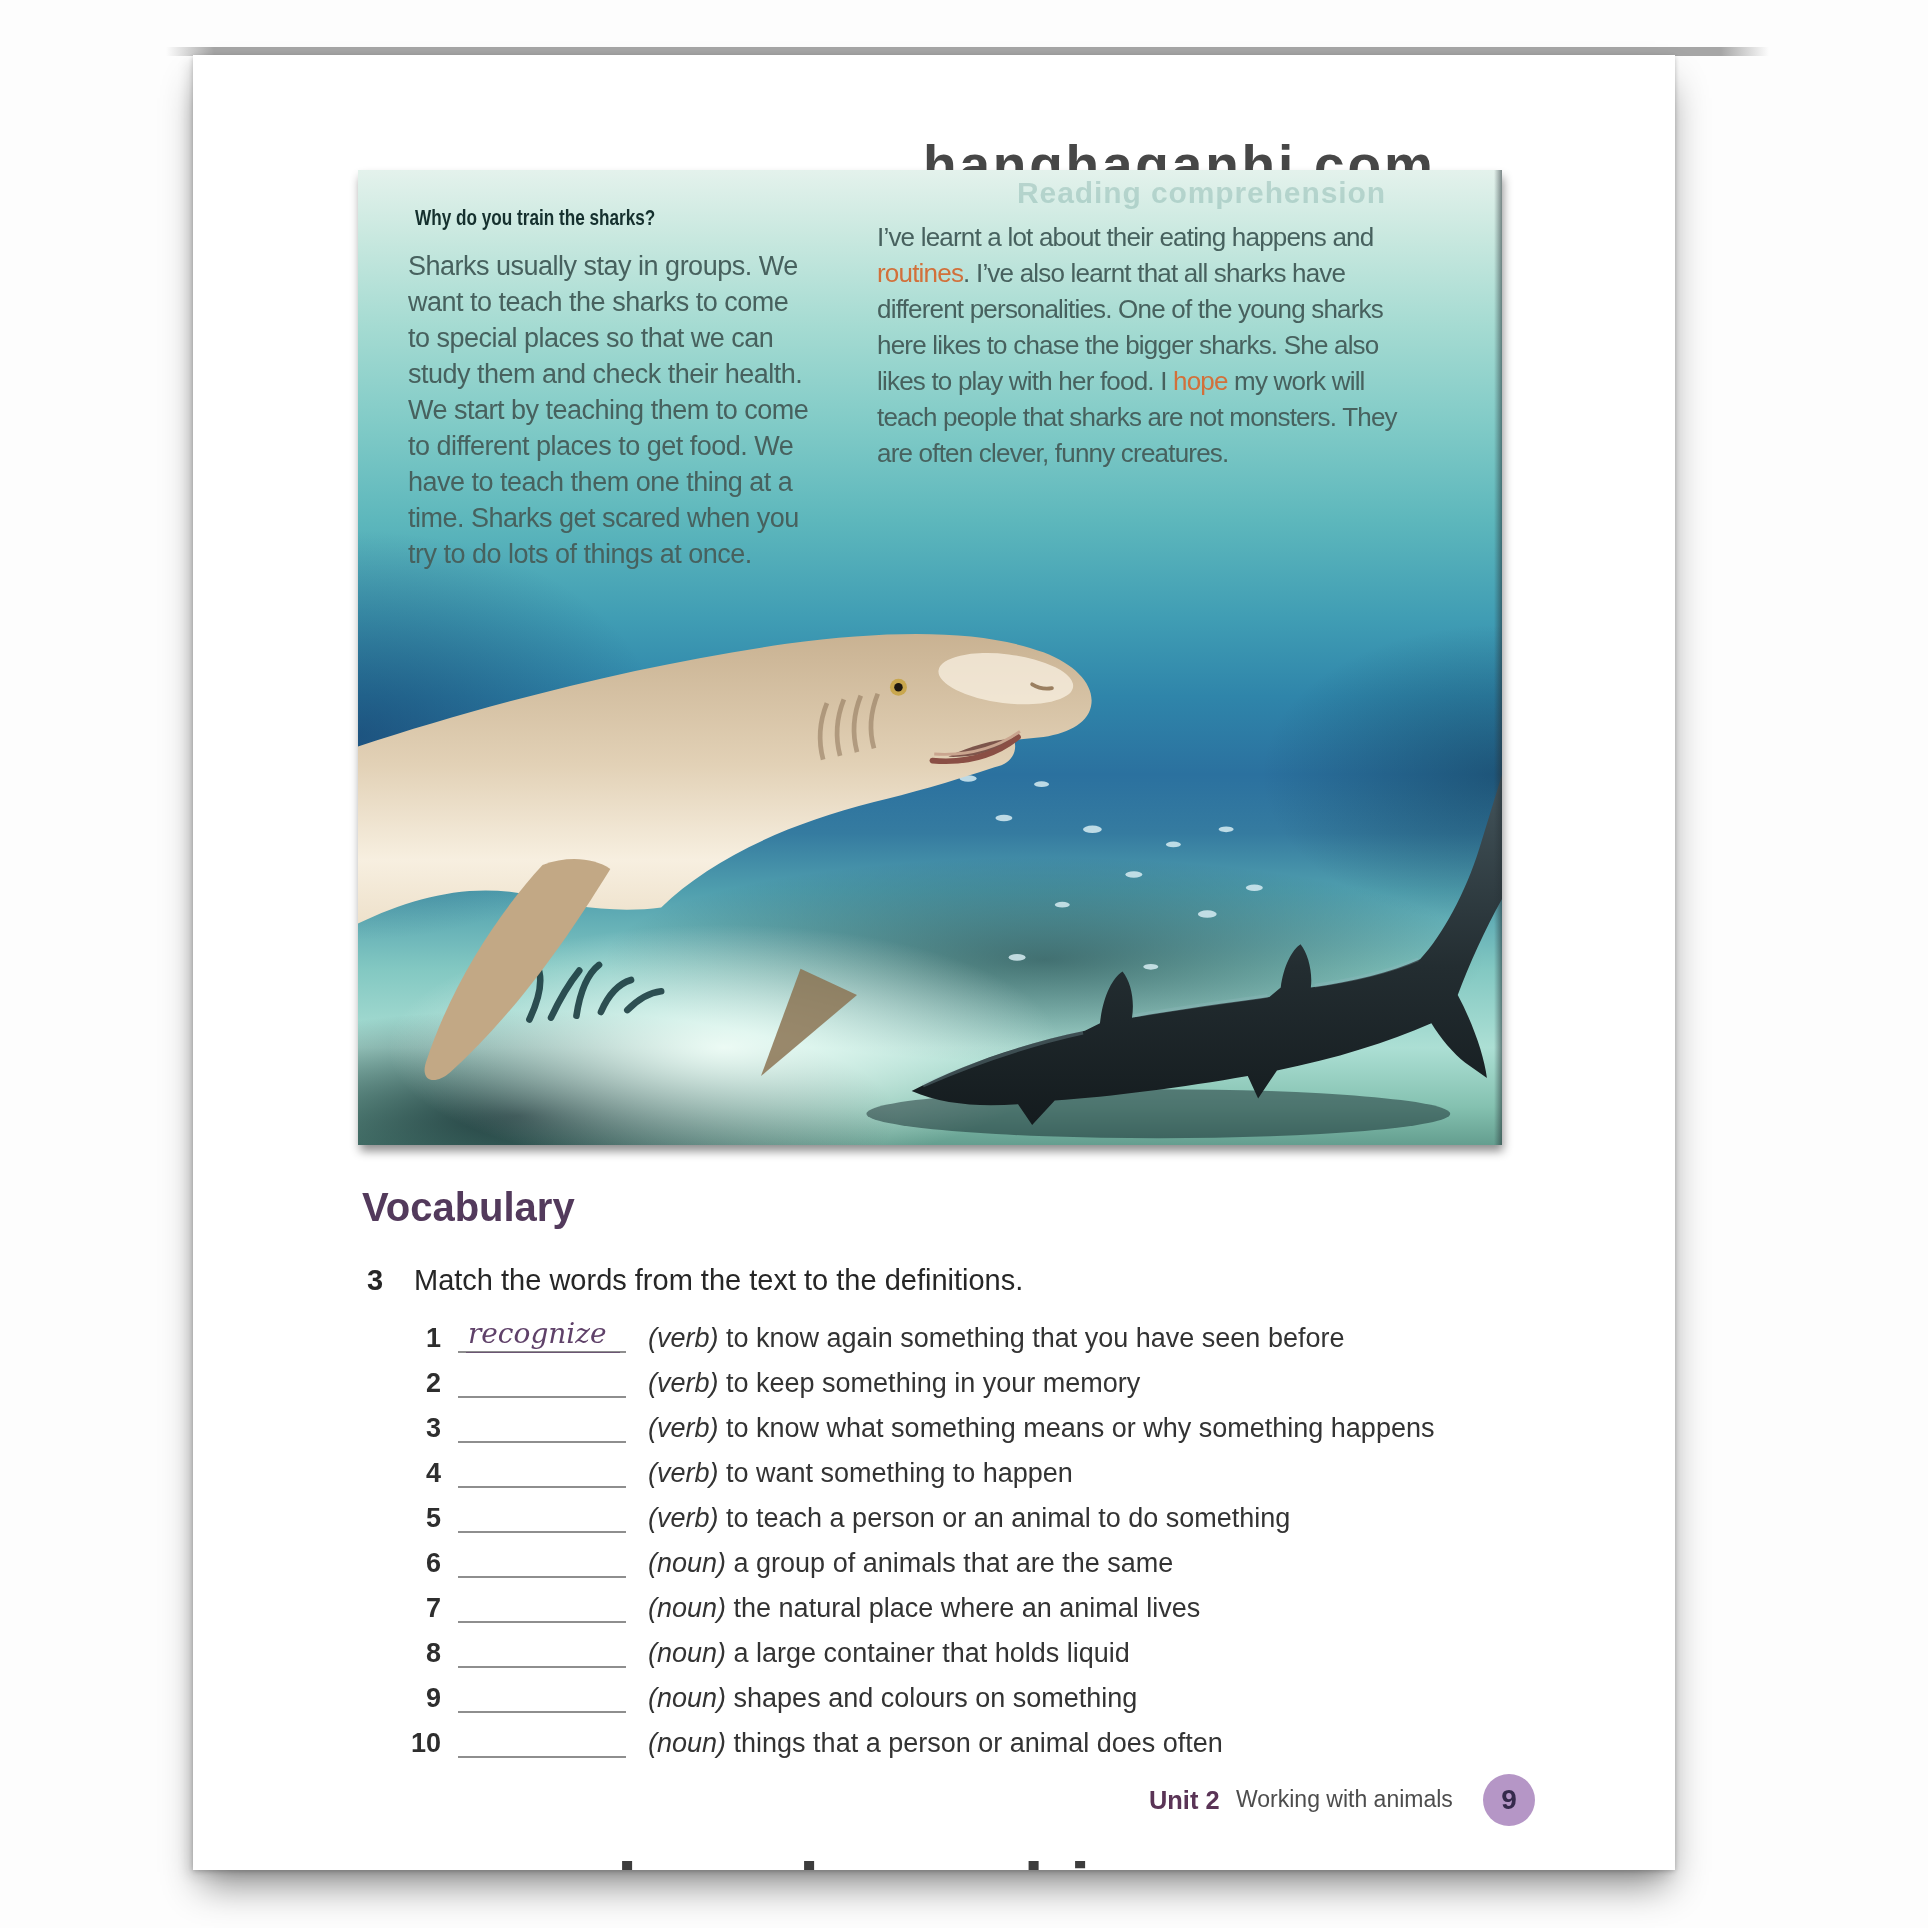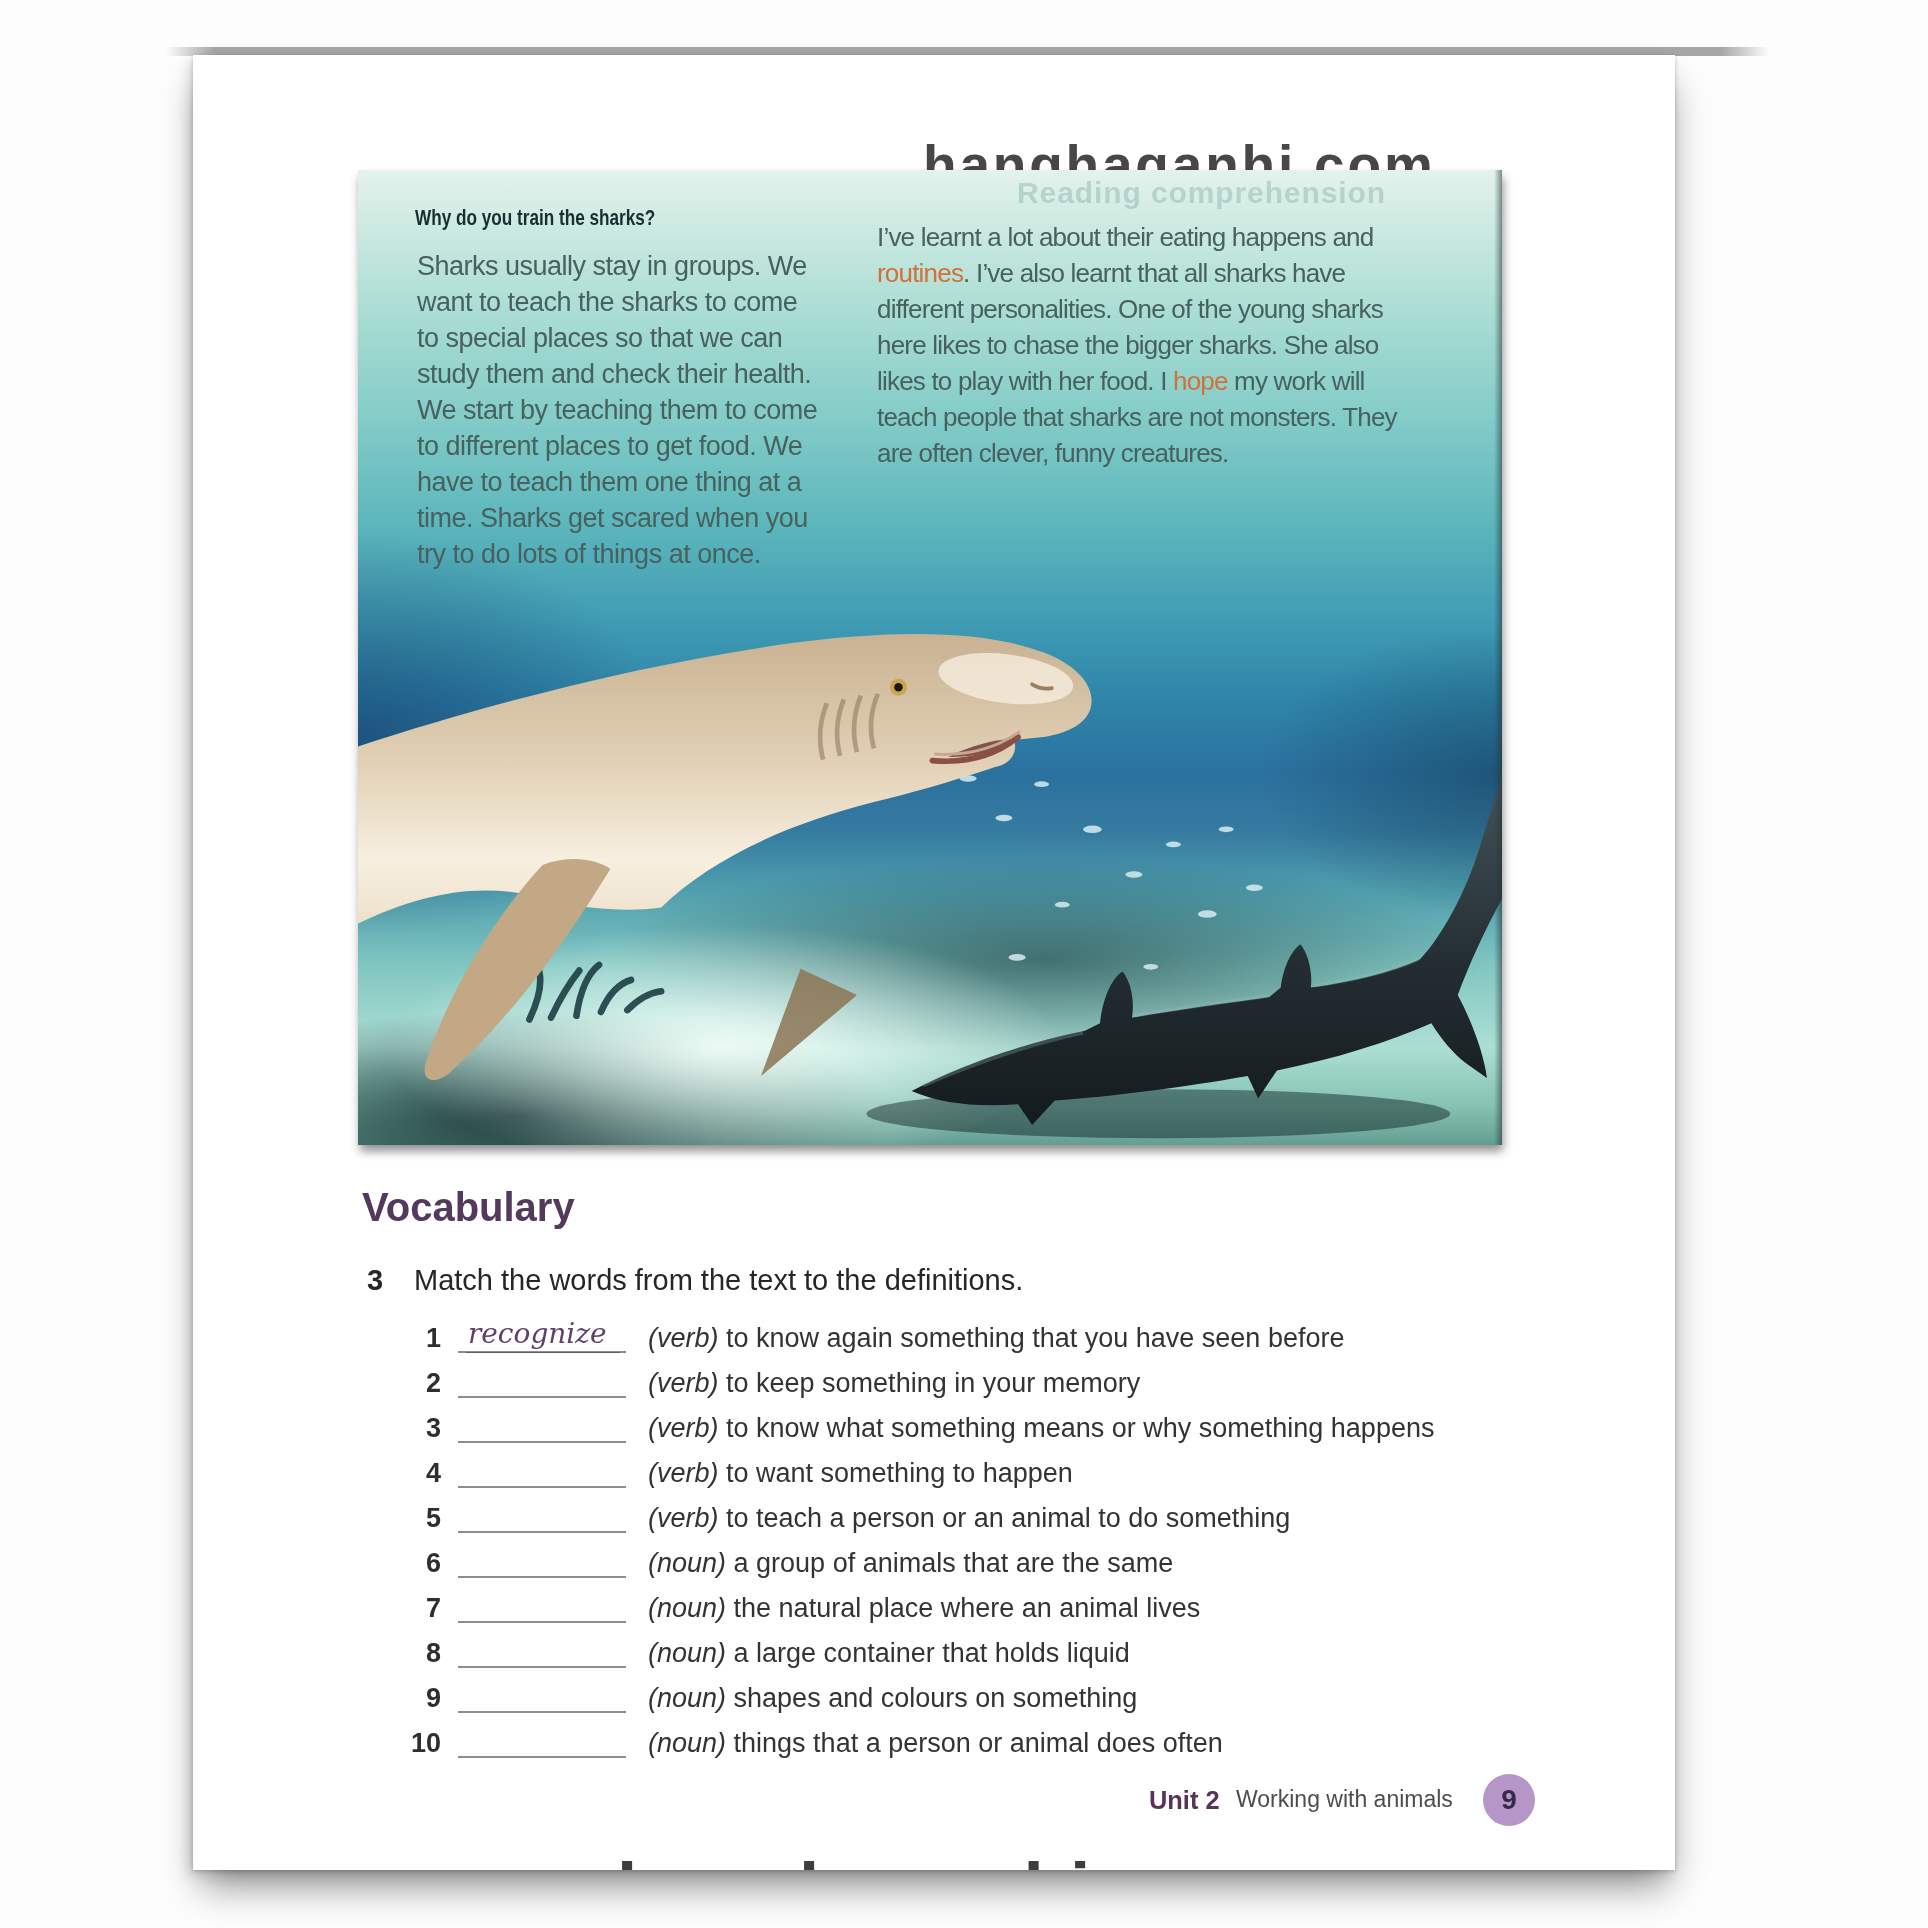--- a/index.html
+++ b/index.html
@@ -33,21 +33,21 @@
   .bleed{position:absolute;left:659px;top:5.6px;font-size:30px;font-weight:700;color:#1f6b63;
     opacity:.20;letter-spacing:0.9px;}
   .col{position:absolute;top:30px;white-space:nowrap;}
   .col-left{left:50px;width:471px;}
   .col-right{left:519px;width:612px;}
   .col h3{margin:7px;font-size:22px;font-weight:700;color:#15302e;line-height:1;}
   .cond{display:inline-block;transform:scaleX(.78);transform-origin:left center;letter-spacing:0px;}
   .col-right .cond{transform:scaleX(.80);}
   .lines{margin-top:19px;}
   .ln{height:36px;line-height:36px;color:#47615e;}
-  .col-left .ln{font-size:27px;letter-spacing:-0.5px;margin-left:9px;}
+  .col-left .ln{font-size:27px;letter-spacing:-0.5px;}
   .col-right .ln{font-size:26px;letter-spacing:-0.8px;}
   .hl{color:#d2703a;}
   
   .vocab-heading{position:absolute;left:169px;top:1130px;font-size:40px;font-weight:700;color:#533a5c;}
   .exline{position:absolute;left:174px;top:1209px;font-size:29px;color:#262626;}
   .exnum{position:absolute;left:0;font-weight:700;}
   .extext{position:absolute;left:47px;white-space:nowrap;}
   .vlist{position:absolute;left:165px;top:1260px;width:1130px;}
   .vrow{position:relative;height:45px;}
   .vnum{position:absolute;left:0;width:83px;top:7.5px;text-align:right;font-size:27px;

